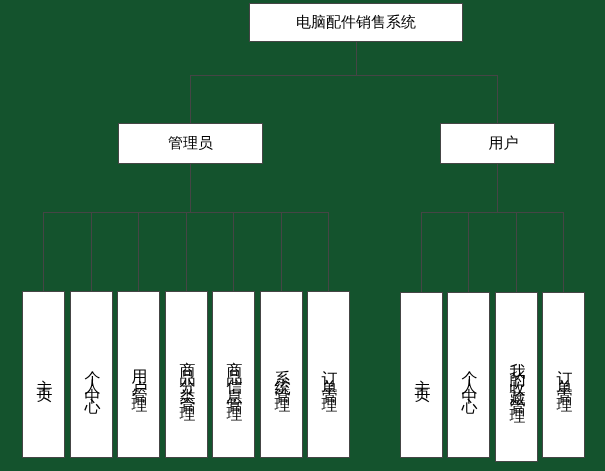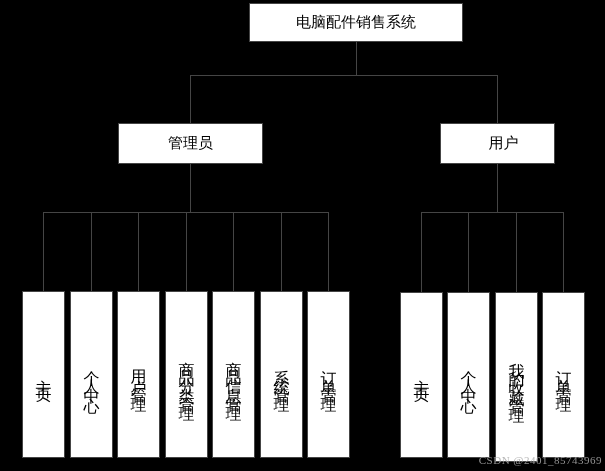--- a/index.html
+++ b/index.html
@@ -1,21 +1,21 @@
 <!DOCTYPE html>
 <html><head>
 <meta charset="utf-8">
 <style>
   html, body { margin: 0; padding: 0; background: #ffffff; }
   .canvas {
     position: relative;
     width: 605px;
     height: 471px;
-    background: #000000;
-    font-family: Liberation Serif, serif;
+    background: #14532d;
+    font-family: Liberation Mono, monospace;
     overflow: hidden;
   }
   .connectors {
     position: absolute;
     left: 0; top: 0;
     width: 605px; height: 471px;
     pointer-events: none;
   }
   .node {
     position: absolute;
@@ -117,15 +117,14 @@
   <div class="node vnode" style="left:447px; top:292px; width:43px; height:166px;">
     <span class="vtext">个人中心</span>
   </div>
   <div class="node vnode" style="left:495px; top:292px; width:43px; height:170px;">
     <span class="vtext">我的收藏管理</span>
   </div>
   <div class="node vnode" style="left:542px; top:292px; width:43px; height:166px;">
     <span class="vtext">订单管理</span>
   </div>
 
-  <div class="watermark">CSDN @2401_85743969</div>
 
 </div>
 
 </body></html>

